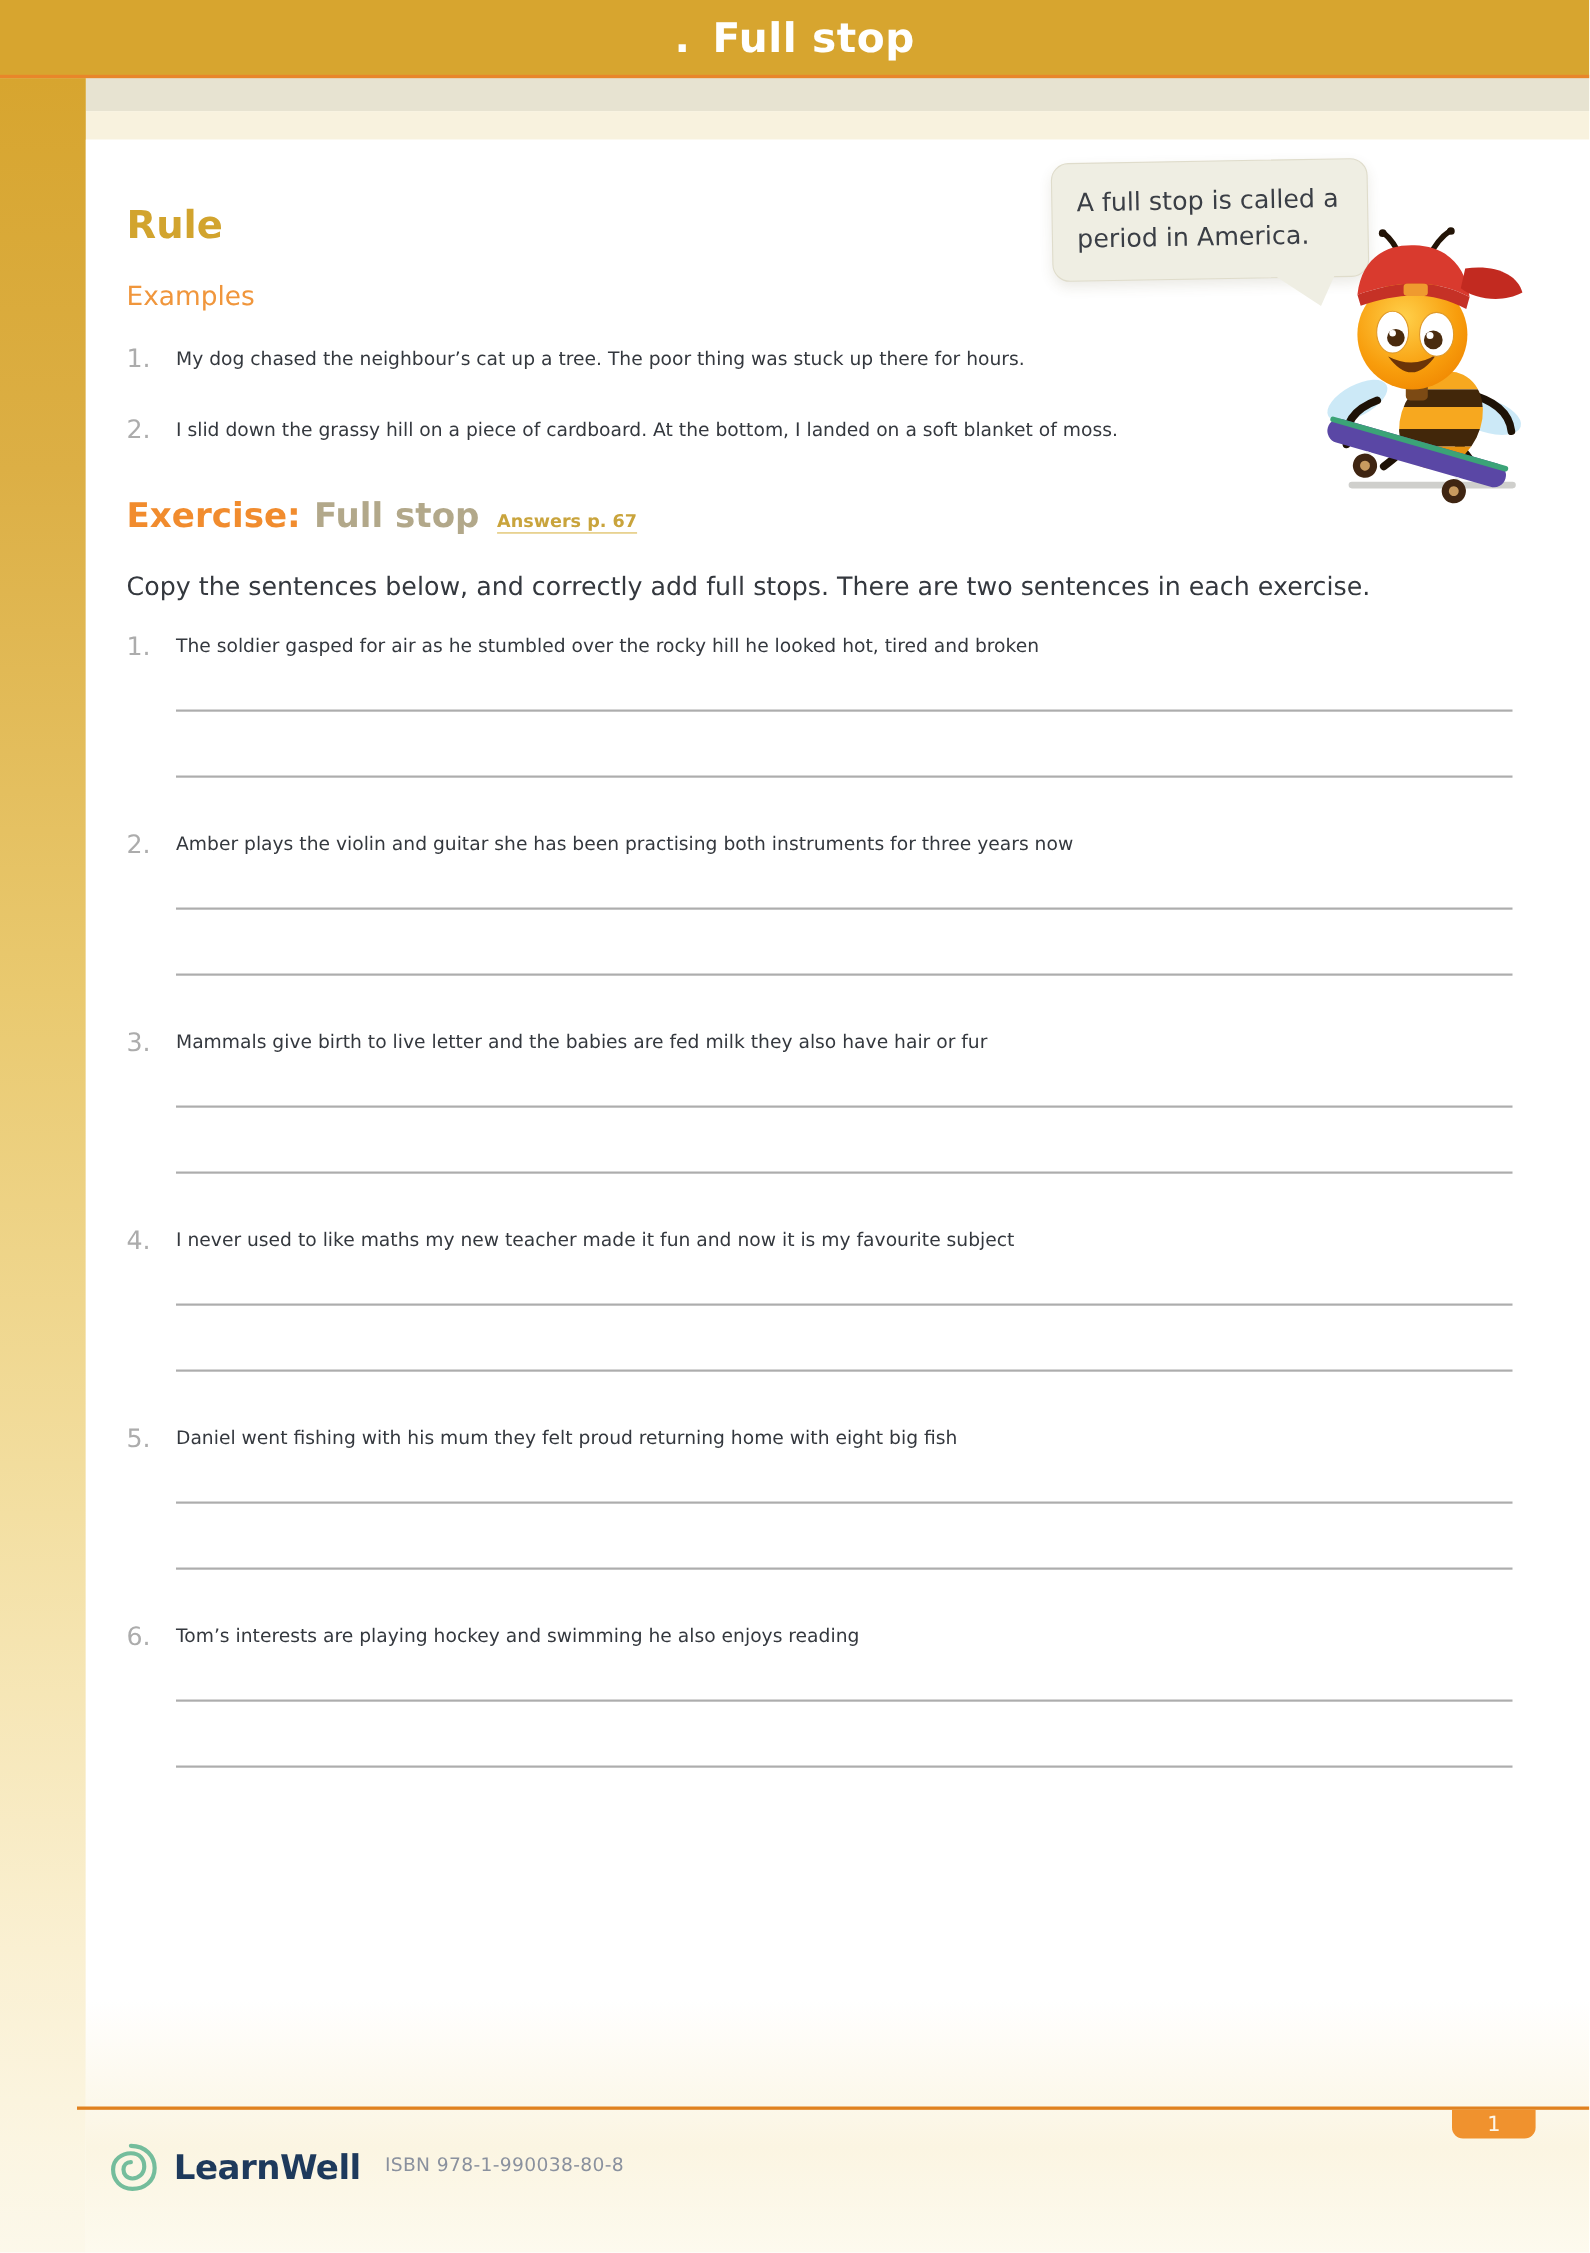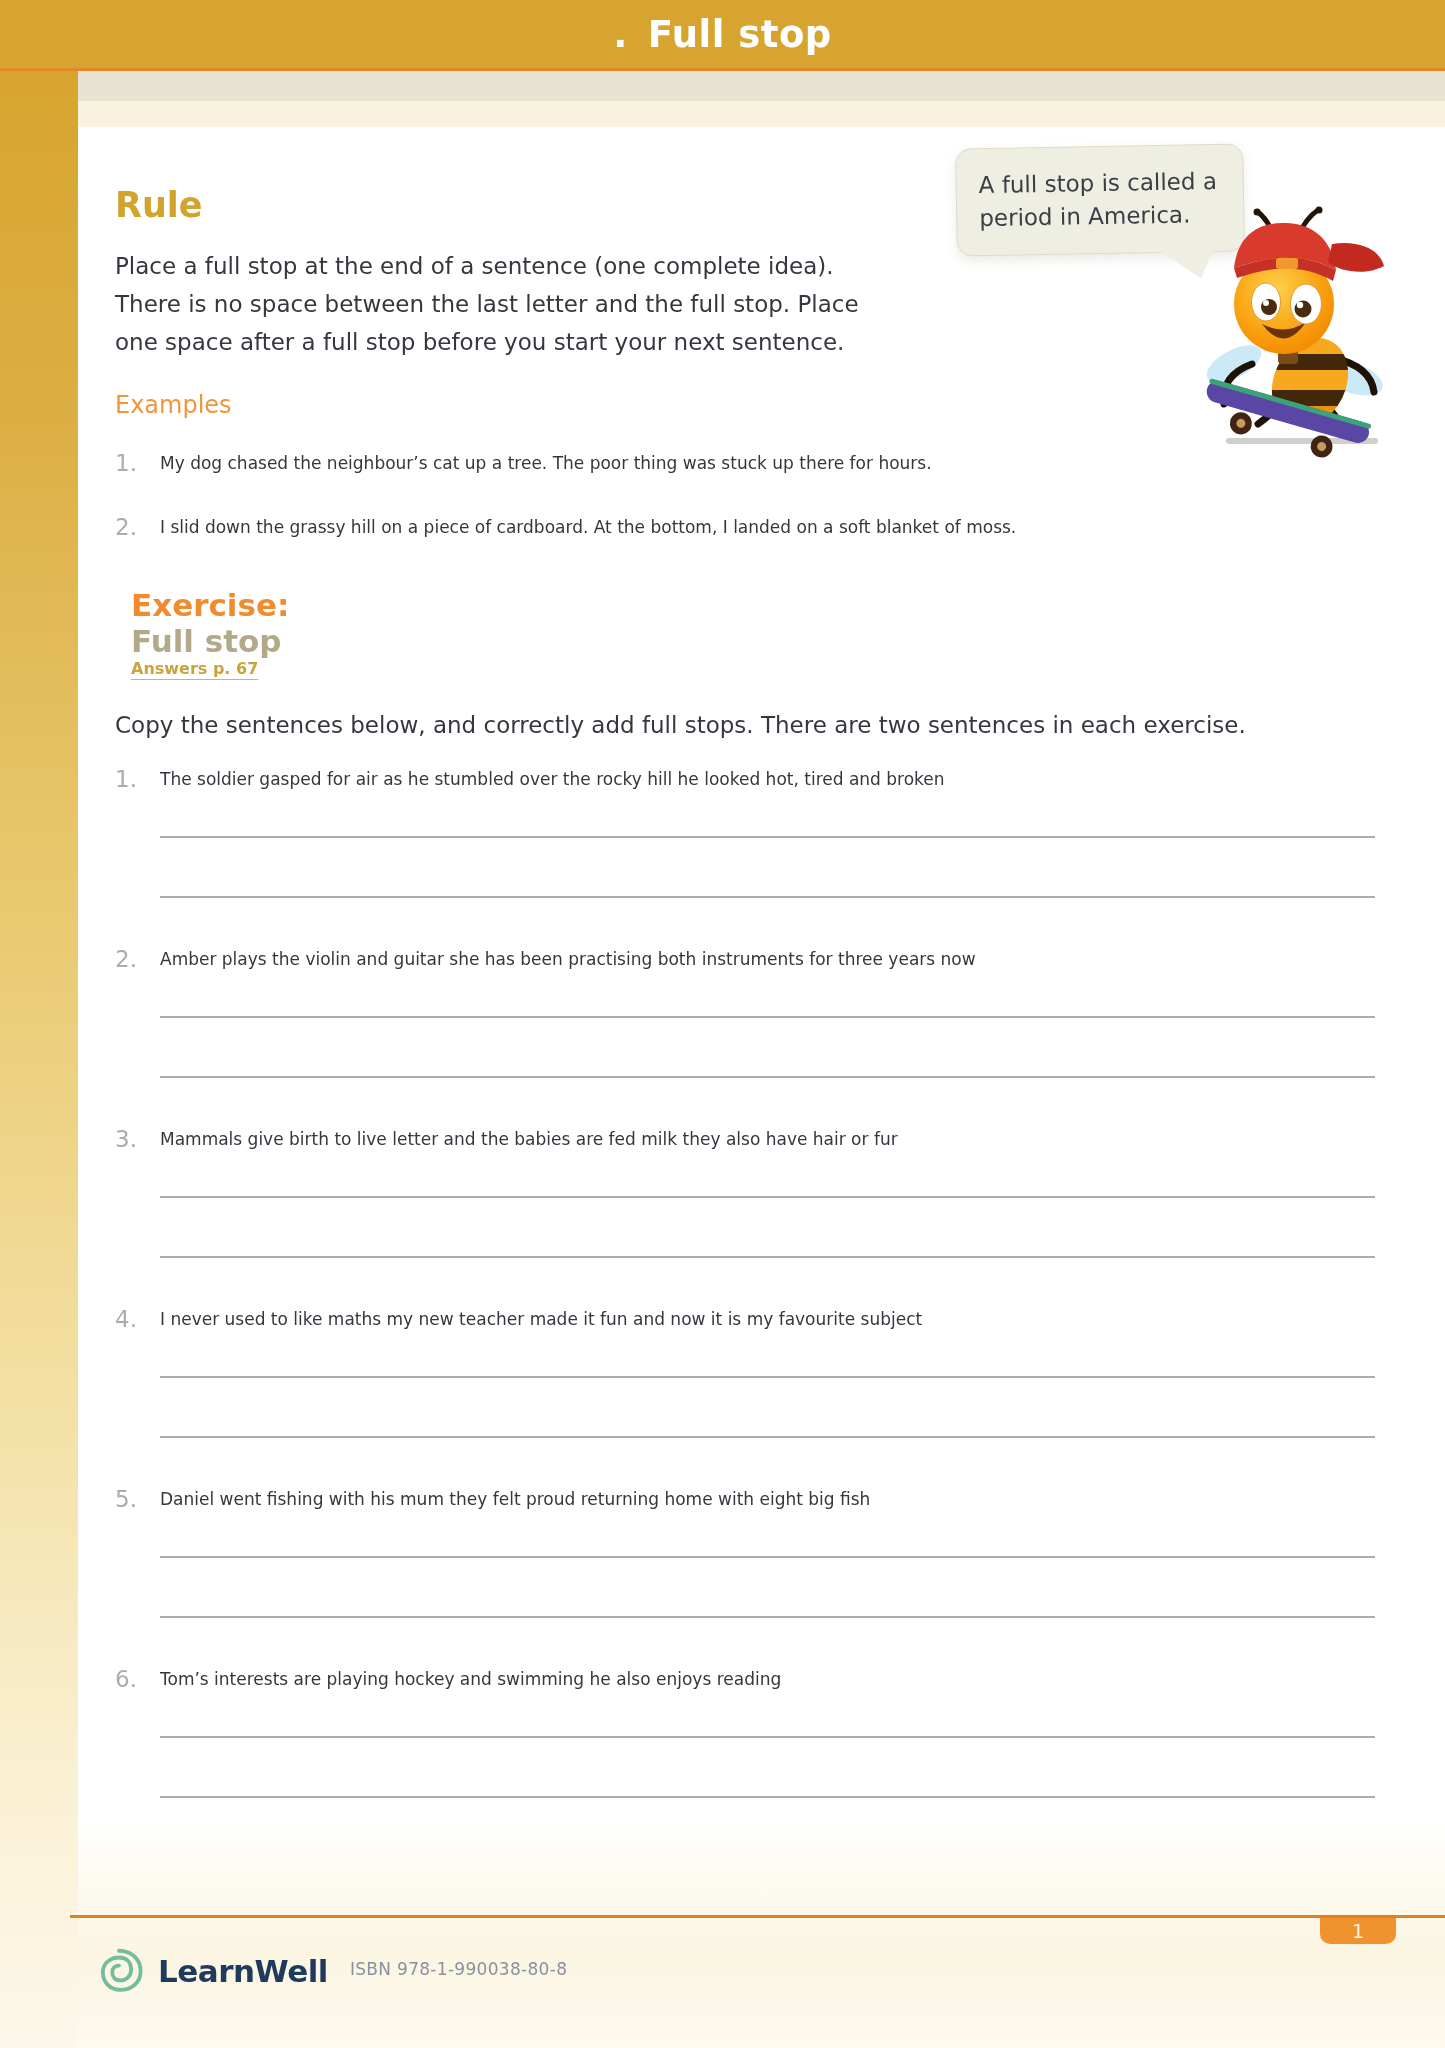--- a/index.html
+++ b/index.html
@@ -27,21 +27,21 @@
     background:linear-gradient(180deg,#FFFFFF 0%,#FFFFFF 88%,#FBF5E2 95%,#FDFAEE 100%);
     padding:58px 0 0 37px;box-sizing:border-box;
   }
   .rule-heading{margin:0 0 22px 0;font-size:35px;font-weight:bold;color:#D2A42E;}
   .rule-body div{font-size:23px;line-height:38px;color:#34383E;}
   .examples-heading{margin-top:30px;font-size:24px;color:#F0963C;}
   .item-row{display:flex;align-items:flex-start;}
   .num{flex:0 0 45px;color:#ACACAC;font-size:23px;line-height:40px;}
   .txt{flex:1;max-width:1215px;font-size:17px;line-height:40px;color:#34383E;padding-right:55px;}
   .example-item{margin-top:24px;}
-  .exercise-heading{margin-top:40px;display:flex;align-items:baseline;flex-direction:column;}
+  .exercise-heading{margin-top:40px;display:flex;align-items:baseline;}
   .ex-label{color:#F18C2E;font-weight:bold;font-size:31px;}
   .ex-topic{color:#B2A88A;font-weight:bold;font-size:31px;margin-left:12px;}
   .answers-link{
     color:#C9A43C;font-size:16px;margin-left:16px;cursor:pointer;
     text-decoration:underline;text-decoration-color:#D9B54A;text-underline-offset:5px;font-weight:bold;
   }
   .instruction{margin-top:32px;font-size:23px;color:#34383E;line-height:30px;}
   .ex-item{margin-top:24px;margin-bottom:46px;}
   .ex-item .txt{line-height:30px;}
   .ex-item .num{line-height:30px;}
@@ -88,25 +88,20 @@
     </div>
   </header>
 
   <div class="strip strip-beige"></div>
   <div class="strip strip-cream"></div>
   <div class="left-band"></div>
 
   <main class="content">
 
     <h2 class="rule-heading">Rule</h2>
-    <div class="rule-body">
-      <div>Place a full stop at the end of a sentence (one complete idea).</div>
-      <div>There is no space between the last letter and the full stop. Place</div>
-      <div>one space after a full stop before you start your next sentence.</div>
-    </div>
 
     <div class="examples-heading">Examples</div>
 
     <div class="item-row example-item">
       <span class="num">1.</span>
       <span class="txt">My dog chased the neighbour’s cat up a tree. The poor thing was stuck up there for hours.</span>
     </div>
     <div class="item-row example-item">
       <span class="num">2.</span>
       <span class="txt">I slid down the grassy hill on a piece of cardboard. At the bottom, I landed on a soft blanket of moss.</span>

